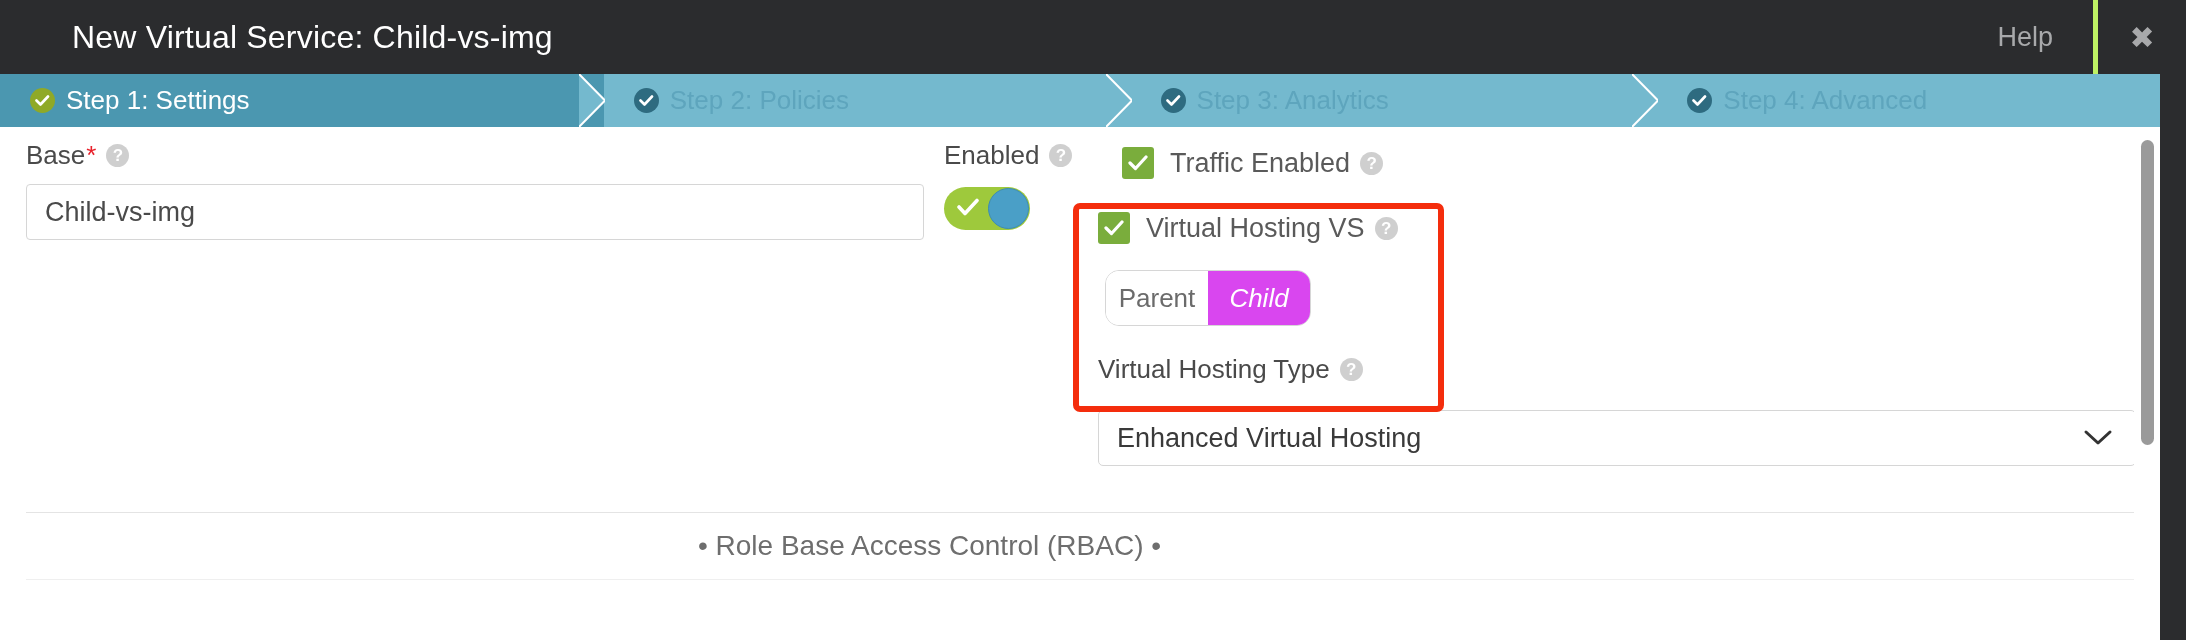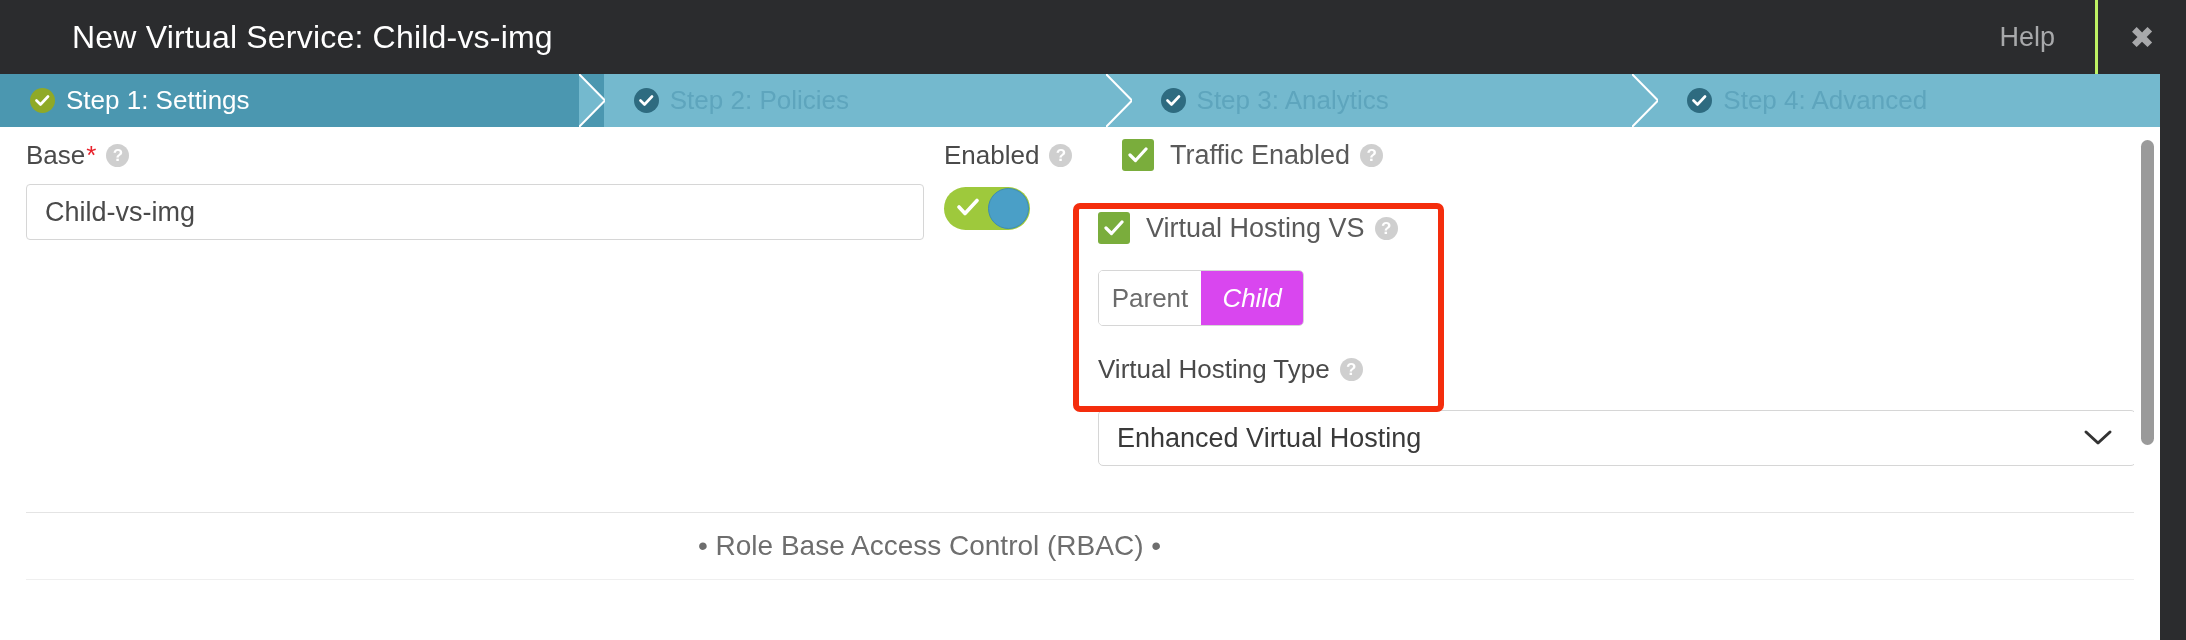--- a/index.html
+++ b/index.html
@@ -15,21 +15,21 @@
     position: absolute; top: 0; left: 0; width: 2186px; height: 74px;
     background: #2b2c2e; display: flex; align-items: center; padding-left: 46px;
   }
   .title-text {
     flex: 1; color: #ffffff; font-size: 32px; font-weight: 400;
     padding-left: 26px; letter-spacing: .2px; white-space: nowrap;
   }
   .help-btn {
     color: #a8a9ab; font-size: 27px; padding: 0 40px; height: 74px;
     display: flex; align-items: center; cursor: pointer;
-    border-right: 3px solid #bef264;
+    border-right: 5px solid #bef264;
   }
   .close-btn {
     color: #a8a9ab; font-size: 30px; width: 88px; height: 74px;
     display: flex; align-items: center; justify-content: center; cursor: pointer;
   }
 
   
   .stepbar {
     position: absolute; top: 74px; left: 0; width: 2186px; height: 53px;
     background: #74b9ce; display: flex; overflow: hidden;
@@ -106,36 +106,36 @@
 
   
   .cbox {
     width: 32px; height: 32px; border-radius: 3px; background: #7aad3c;
     display: flex; align-items: center; justify-content: center;
     flex: 0 0 32px; cursor: pointer;
   }
   .cb-row { display: flex; align-items: center; }
   .cb-label { font-size: 27px; color: #5a5a5a; margin-left: 16px; white-space: nowrap; }
 
-  .traffic-block { position: absolute; left: 1098px; top: 12px; padding-left: 24px; }
+  .traffic-block { position: absolute; left: 1098px; top: 20px; padding-left: 24px; }
 
   
   .redbox {
     position: absolute; left: 1073px; top: 203px - 127px;
     top: 76px; width: 371px; height: 209px;
     border: 6px solid #f42d0d; border-radius: 7px;
     pointer-events: none; z-index: 5;
   }
 
   .vh-block { position: absolute; left: 1098px; top: 85px; text-align: right; }
 
   
   .segmented {
-    margin-top: 26px; margin-left: 0; display: flex;
-    border: 1px solid #d6d6d6; border-radius: 5px; overflow: hidden;
+    margin-top: 26px; margin-left: 7px; display: flex;
+    border: 1px solid #d6d6d6; border-radius: 14px; overflow: hidden;
     width: 206px; height: 56px;
   }
   .seg {
     flex: 1; display: flex; align-items: center; justify-content: center;
     font-size: 26px; cursor: pointer; height: 100%;
   }
   .seg.off { background: #ffffff; color: #6b6b6b; }
   .seg.on  { background: #d946ef; color: #ffffff; font-style: italic; }
 
   .vht-label-row { margin-top: 28px; }

